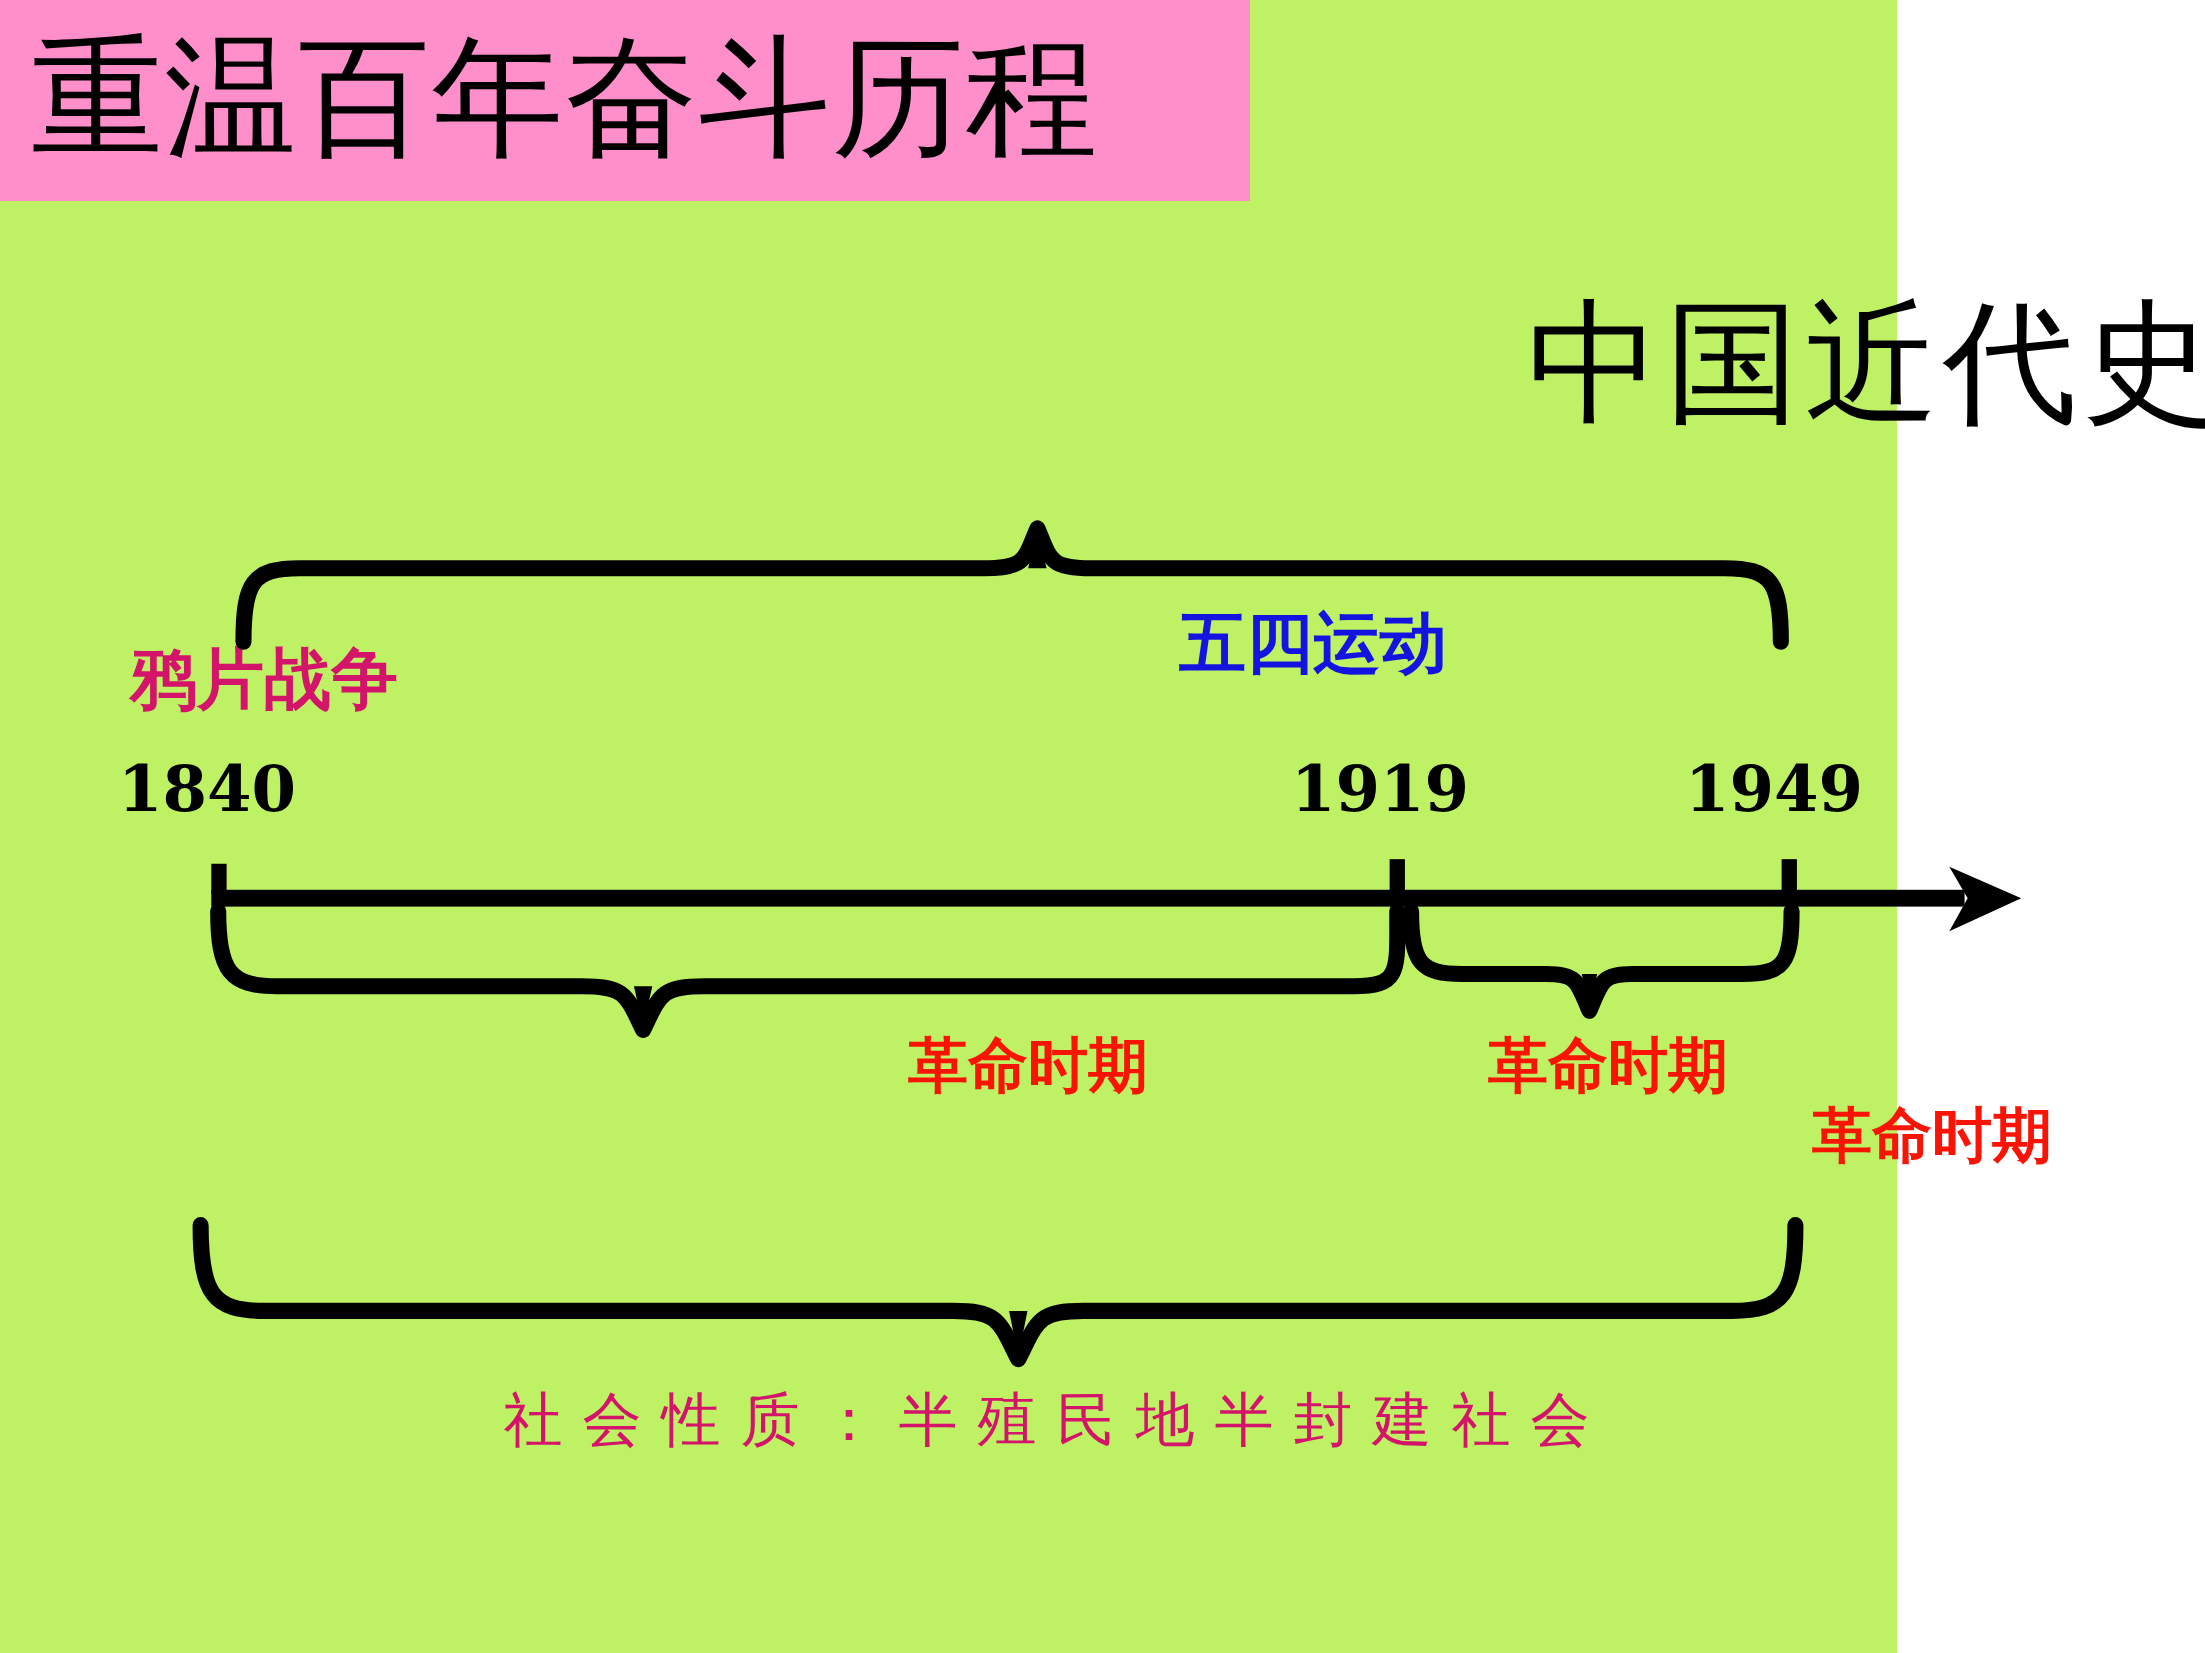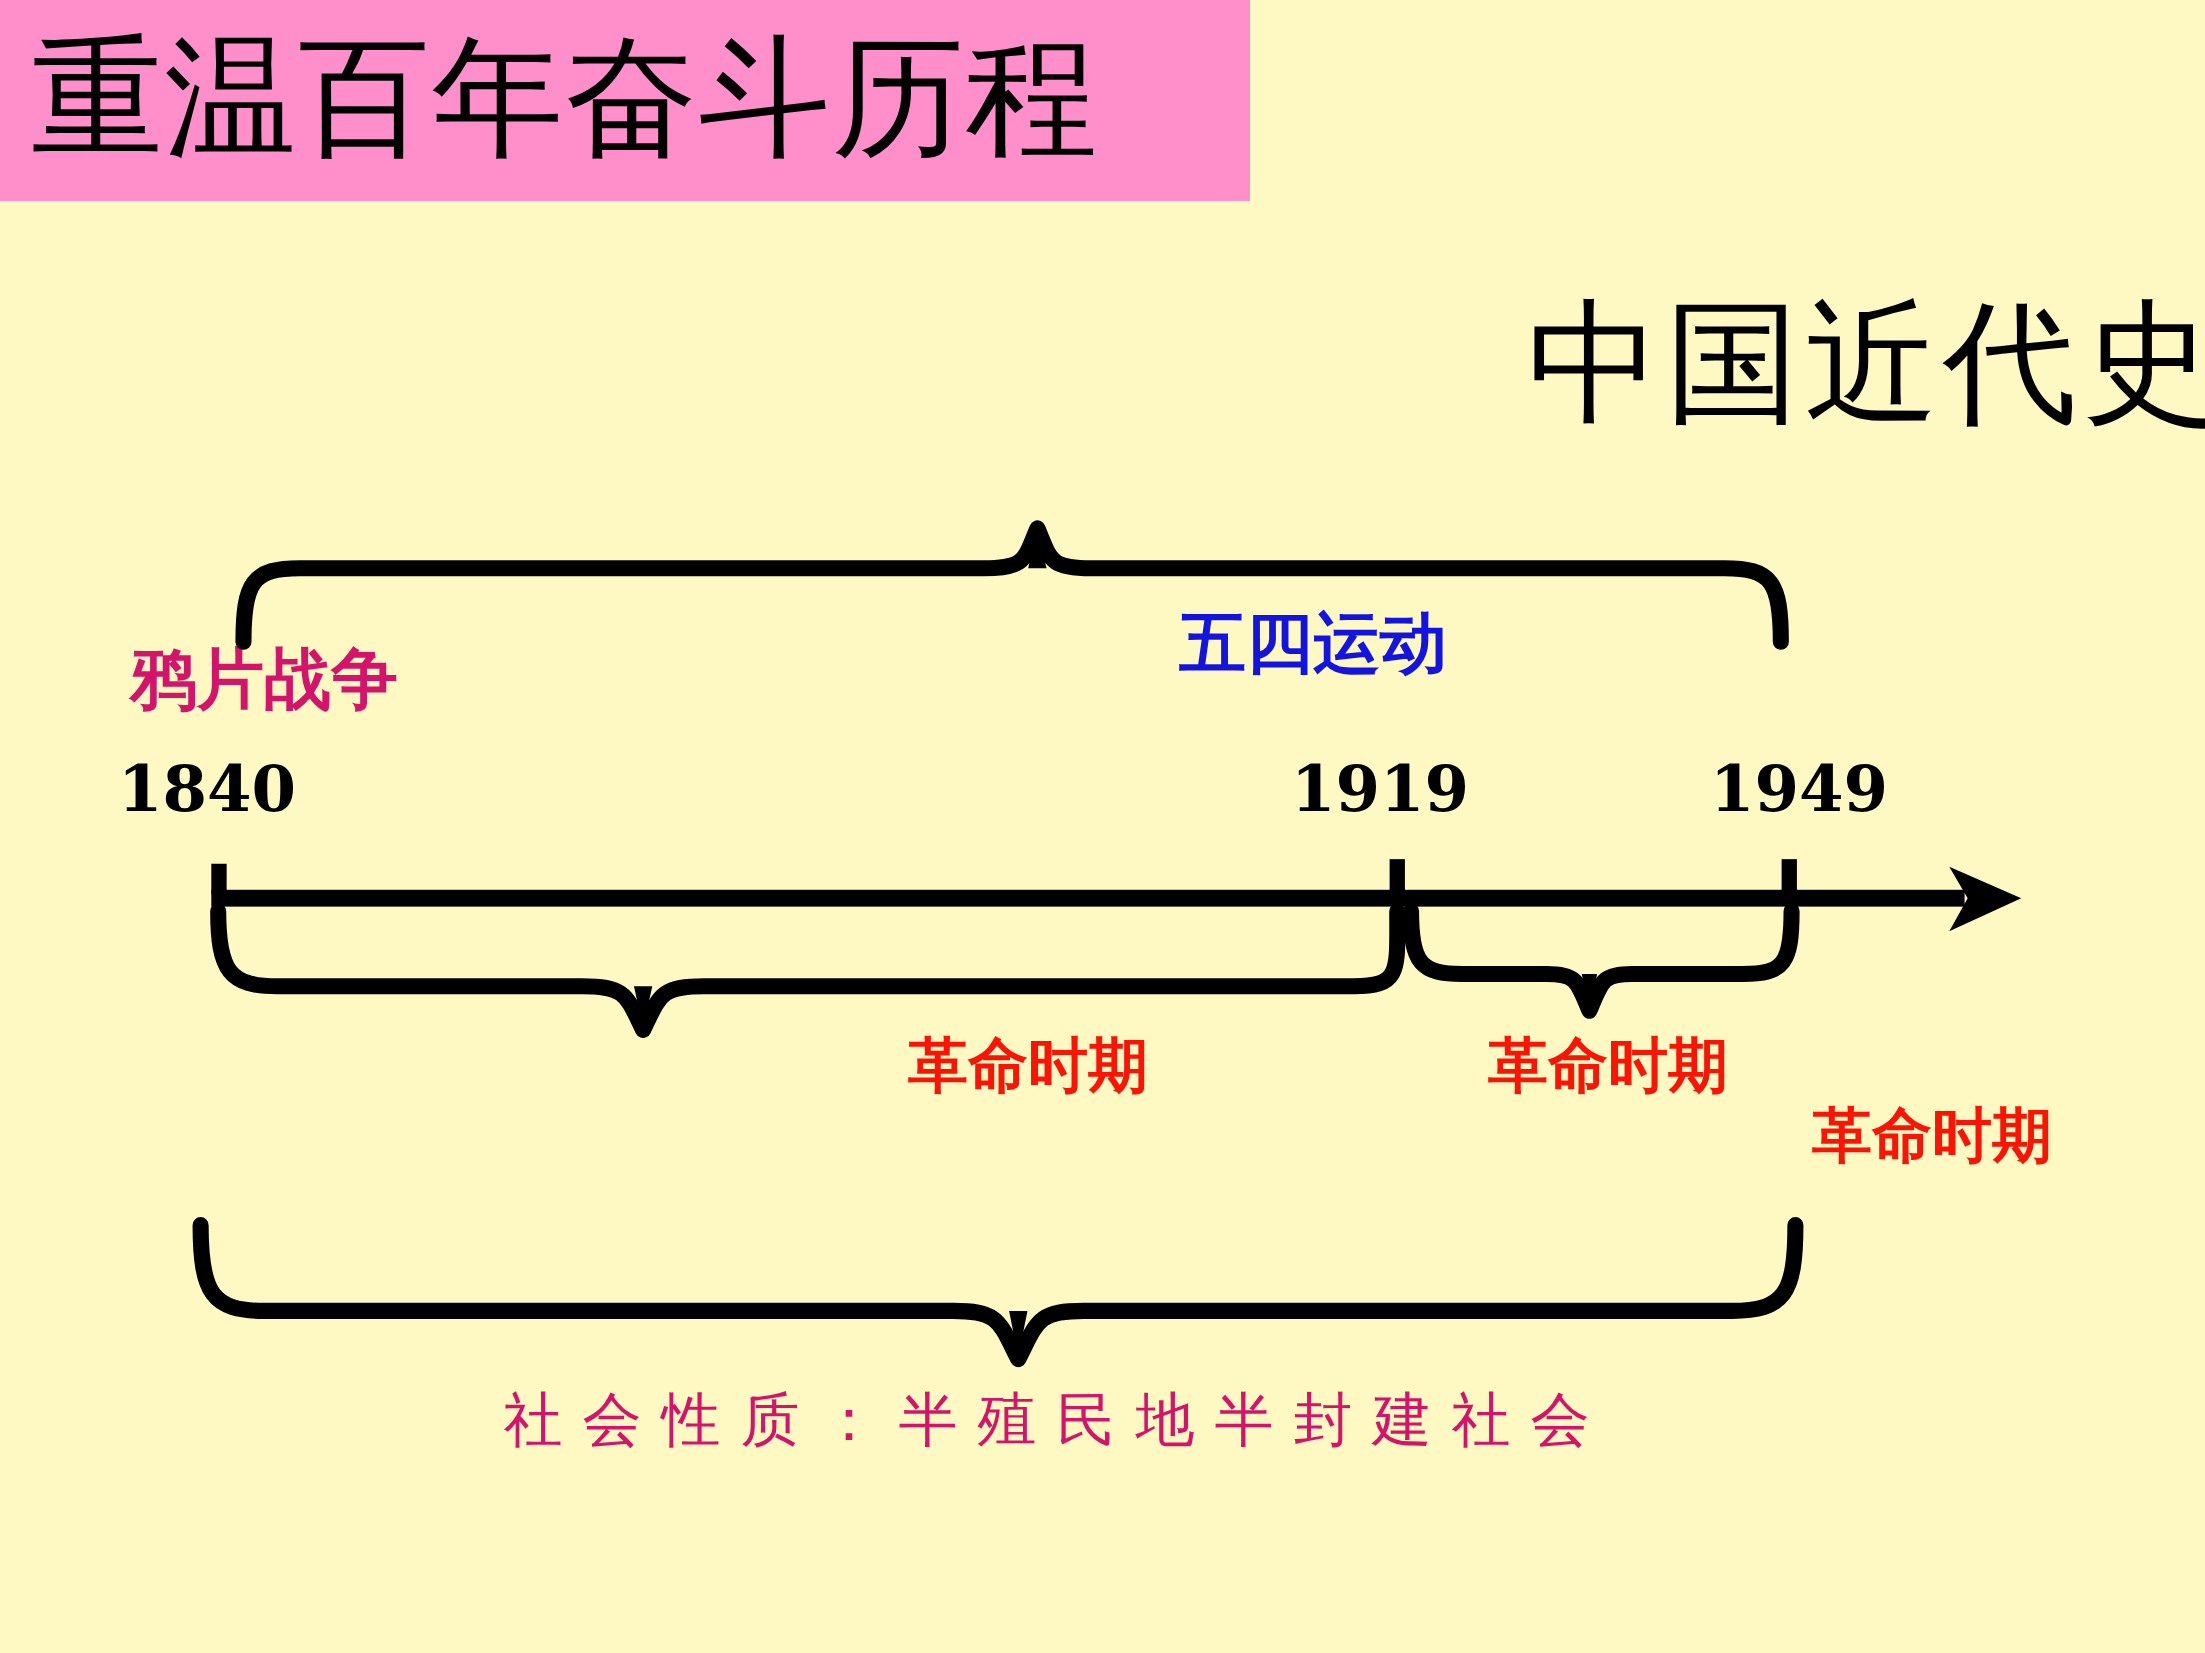--- a/index.html
+++ b/index.html
@@ -11,23 +11,23 @@
     width: 2205px;
     height: 1654px;
     position: relative;
     overflow: hidden;
     font-family: "DejaVu Sans", "Liberation Sans", sans-serif;
   }
 
   #stage {
     position: absolute;
     left: 0; top: 0;
-    width: 2205px;
+    width: 1897px;
     height: 1654px;
-    background: #fef9c3;
+    background: #bef264;
   }
 
   
   #title-banner {
     position: absolute;
     left: 0px;
     top: 0px;
     width: 1250px;
     height: 201px;
     background: #ff8fca;
@@ -93,21 +93,21 @@
     position: absolute;
     font-family: "DejaVu Serif", "Liberation Serif", serif;
     font-weight: 700;
     font-size: 64px;
     line-height: 70px;
     color: #000000;
     white-space: nowrap;
   }
   #year-label-1840 { left: 118px;  top: 754px; }
   #year-label-1919 { left: 1291px; top: 754px; }
-  #year-label-1949 { left: 1685px; top: 754px; margin-left: 25px; }
+  #year-label-1949 { left: 1685px; top: 754px; }
 
   
   .period-label {
     position: absolute;
     font-family: "DejaVu Sans", "Liberation Sans", sans-serif;
     font-weight: 700;
     font-size: 60px;
     line-height: 70px;
     color: #fa1405;
     text-align: center;

